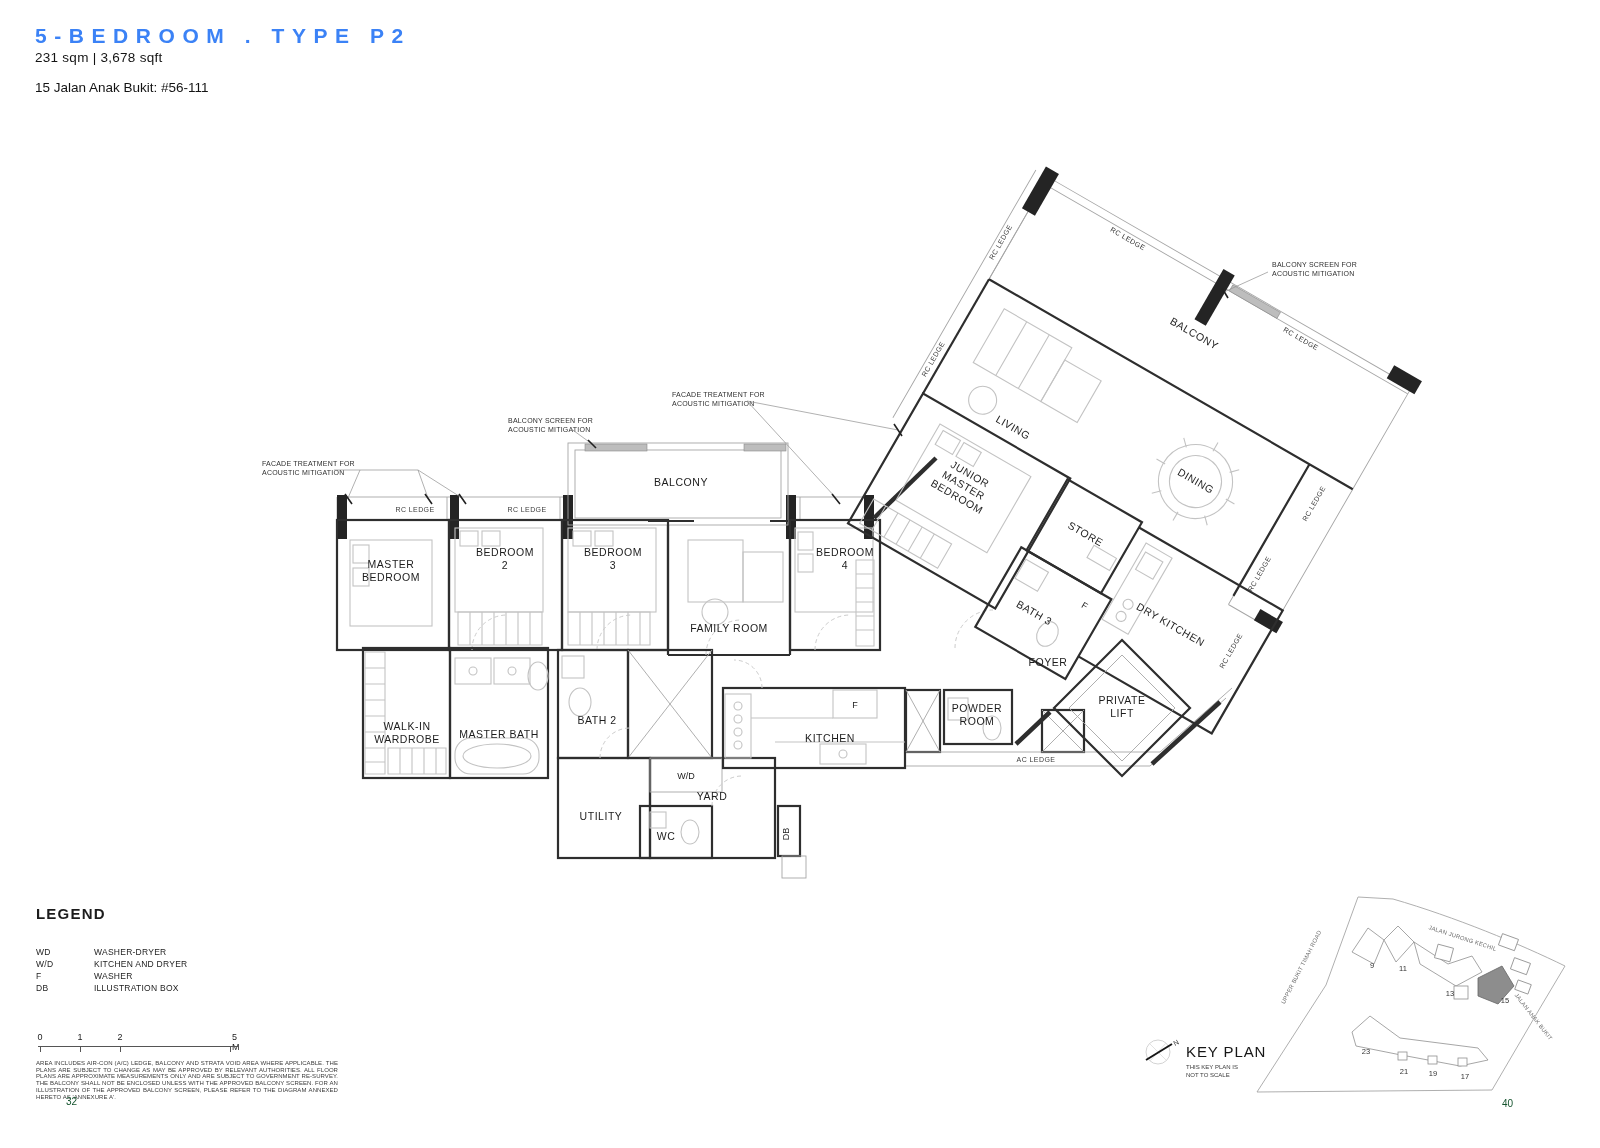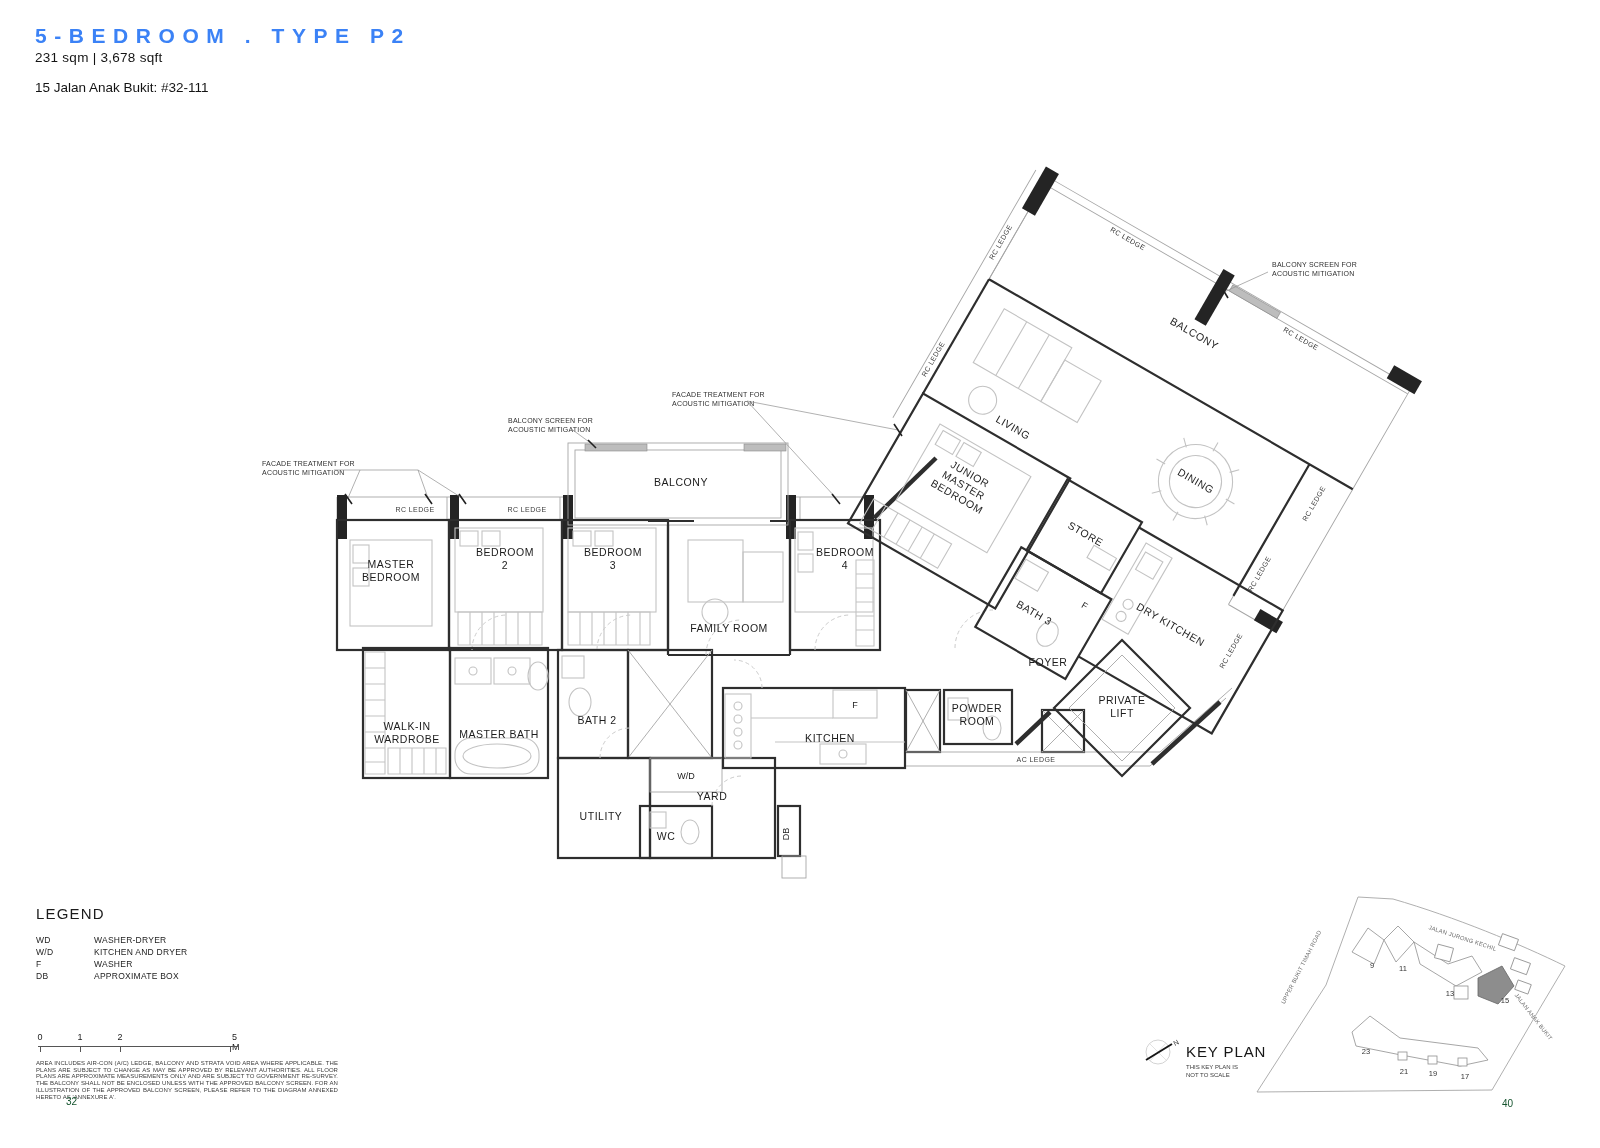--- a/index.html
+++ b/index.html
@@ -4,21 +4,21 @@
 <style>
   html,body{margin:0;padding:0;background:#ffffff;}
   body{width:1600px;height:1148px;position:relative;font-family:"Liberation Sans",sans-serif;color:#1c1c1c;overflow:hidden;}
   .abs{position:absolute;}
   
   #title{left:35px;top:24px;font-size:21px;font-weight:700;letter-spacing:.36em;color:#3b82f6;}
   #area{left:35px;top:50px;font-size:13.5px;letter-spacing:.02em;color:#141414;}
   #address{left:35px;top:80px;font-size:13.5px;color:#141414;}
   
   #legend{left:36px;top:905px;}
-  #legend .lg-title{font-size:15px;letter-spacing:.08em;font-weight:400;margin-bottom:12px;}
+  #legend .lg-title{font-size:15px;letter-spacing:.08em;font-weight:700;margin-bottom:24px;}
   #legend table{border-collapse:collapse;font-size:8.5px;letter-spacing:.03em;}
   #legend td{padding:1px 0;vertical-align:top;}
   #legend td.abbr{width:58px;}
   
   #scalebar{left:38px;top:1032px;width:206px;height:26px;font-size:9px;}
   #scalebar .num{position:absolute;top:0;transform:translateX(-50%);}
   #scalebar .bar{position:absolute;left:0;top:14px;width:200px;border-top:1px solid #555;}
   #scalebar .tick{position:absolute;top:14px;width:1px;height:6px;background:#555;}
   
   #disclaimer{left:36px;top:1060px;width:302px;font-size:6px;line-height:1.12;text-align:justify;color:#3a3a3a;letter-spacing:.01em;}
@@ -45,21 +45,21 @@
   .kp-num{font-size:7.5px;fill:#333;text-anchor:middle;}
   .kp-title{font-size:15px;letter-spacing:.06em;fill:#161616;}
   .kp-note{font-size:6px;fill:#3a3a3a;}
   .kp-b{fill:#ffffff;stroke:#8f8f8f;stroke-width:.8;}
 </style>
 </head>
 <body>
 
 <div class="abs" id="title">5-BEDROOM . TYPE P2</div>
 <div class="abs" id="area">231 sqm | 3,678 sqft</div>
-<div class="abs" id="address">15 Jalan Anak Bukit: #32-111</div>
+<div class="abs" id="address">15 Jalan Anak Bukit: #56-111</div>
 
 <svg width="1600" height="1148" viewBox="0 0 1600 1148">
 
   <g>
     <path class="thin" d="M337,497 H568 M337,520 H568 M788,497 H872 M788,520 H872 M337,497 V520 M872,497 V520 M447,497 V520 M560,497 V520 M800,497 V520"></path>
     <text class="slabel" x="415" y="512">RC LEDGE</text>
     <text class="slabel" x="527" y="512">RC LEDGE</text>
     <rect class="blk" x="337" y="495" width="10" height="44"></rect>
     <rect class="blk" x="450" y="495" width="9" height="44"></rect>
     <rect class="blk" x="563" y="495" width="10" height="44"></rect>
@@ -356,21 +356,21 @@
     <tr>
           <td class="abbr">W/D</td>
           <td>KITCHEN AND DRYER</td>
         </tr>
     <tr>
           <td class="abbr">F</td>
           <td>WASHER</td>
         </tr>
     <tr>
           <td class="abbr">DB</td>
-          <td>APPROXIMATE BOX</td>
+          <td>ILLUSTRATION BOX</td>
         </tr>
   </tbody>
     </table>
 </div>
 
 <div class="abs" id="scalebar">
   <span class="num" style="left:2px">0</span>
   <span class="num" style="left:42px">1</span>
   <span class="num" style="left:82px">2</span>
   <span class="num" style="left:198px">5 M</span>

